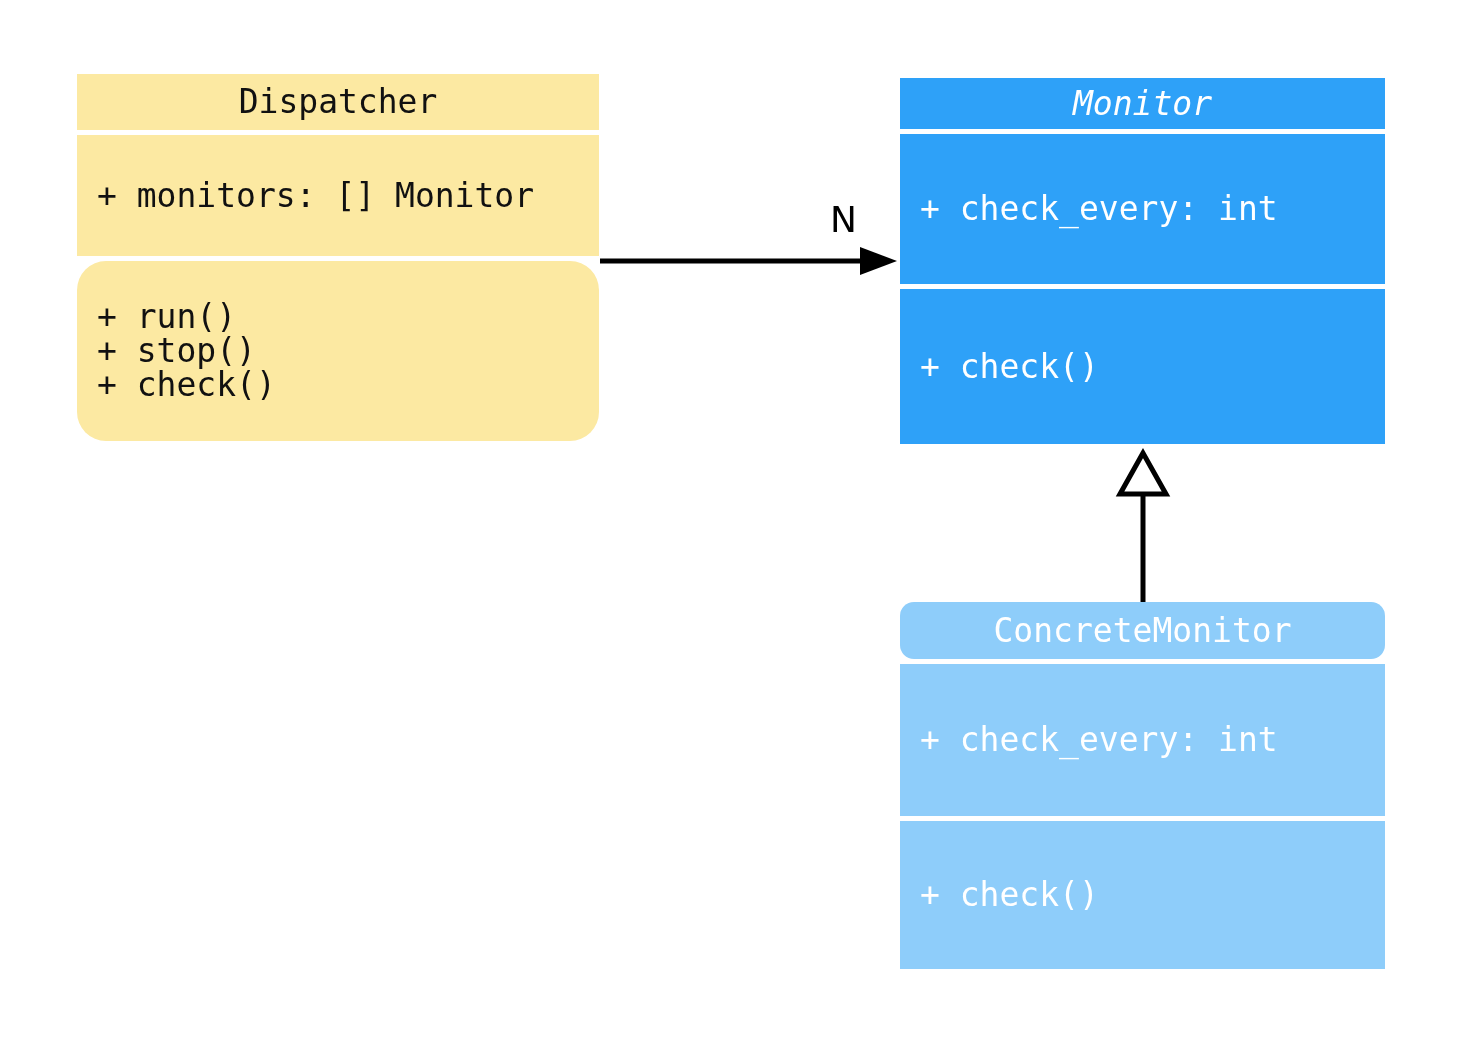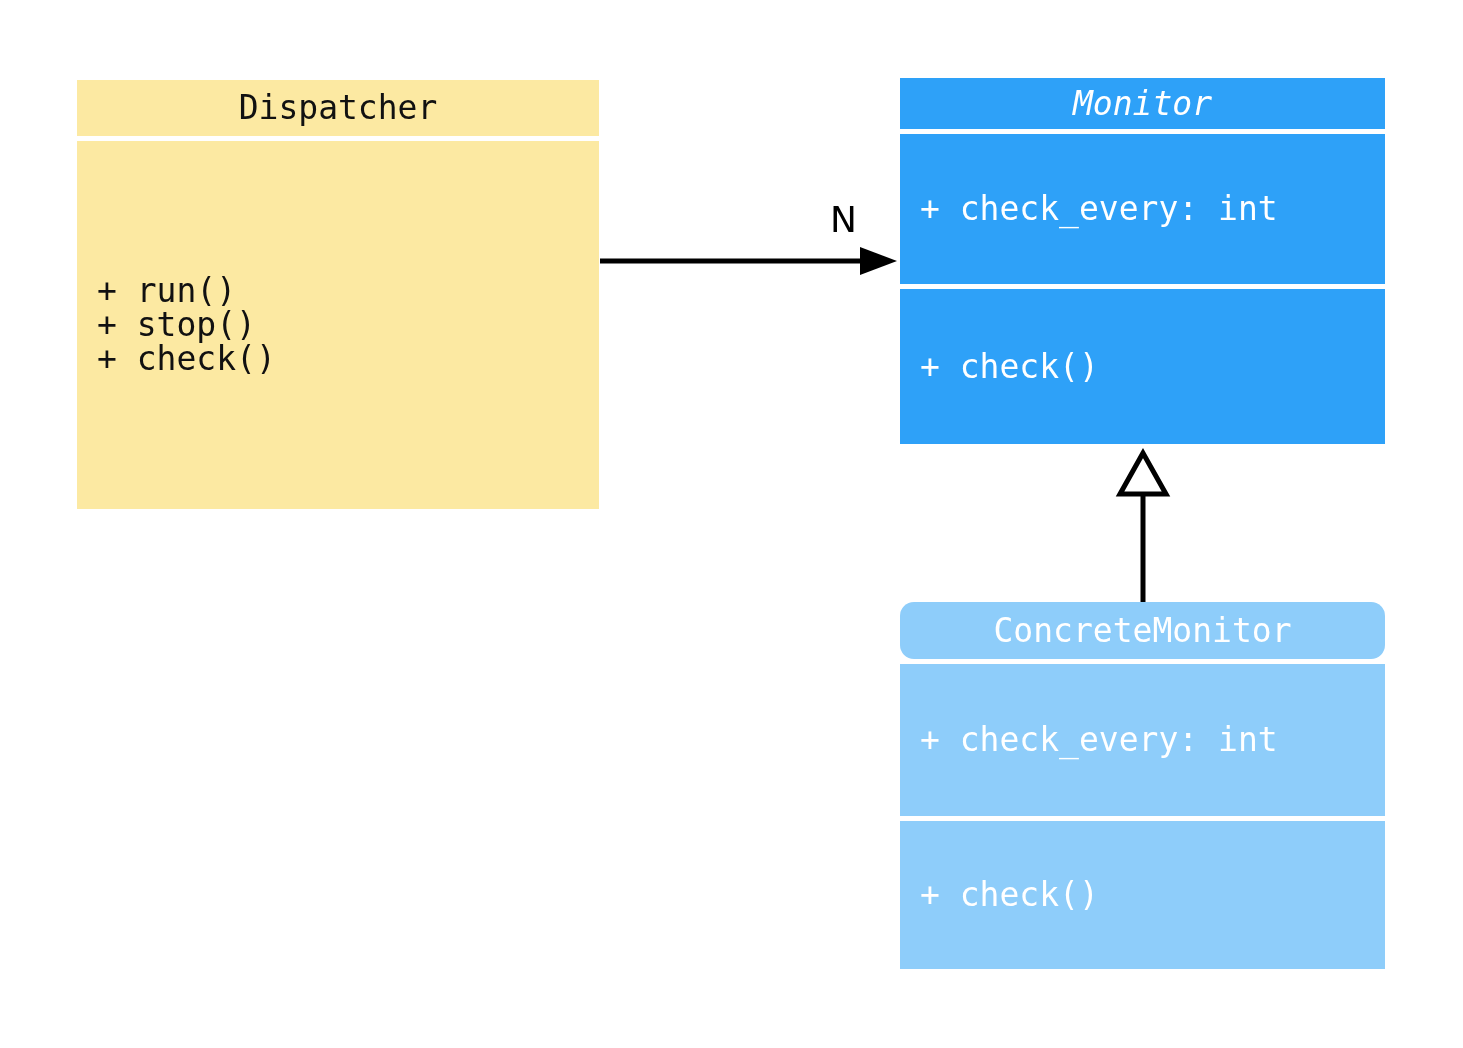--- a/index.html
+++ b/index.html
@@ -35,24 +35,24 @@
   .body-compartment {
     padding-left: 20px;
     padding-right: 10px;
   }
   .member-line {
     line-height: 34px;
     white-space: pre;
   }
   .abstract-title { font-style: italic; }
 
-  #dispatcher-class { left: 77px;  top: 80px;  width: 522px; height: 429px; }
+  #dispatcher-class { left: 77px;  top: 74px;  width: 522px; height: 367px; }
   #dispatcher-class .title-compartment { height: 56px; flex: 0 0 auto; }
   #dispatcher-class .attrs-compartment { height: 121px; flex: 0 0 auto; }
-  #dispatcher-class .methods-compartment { flex: 1 1 auto; }
+  #dispatcher-class .methods-compartment { flex: 1 1 auto; border-radius: 29px; }
 
   #monitor-class { left: 900px; top: 78px;  width: 485px; height: 366px; }
   #monitor-class .title-compartment { height: 51px; flex: 0 0 auto; }
   #monitor-class .attrs-compartment { height: 150px; flex: 0 0 auto; }
   #monitor-class .methods-compartment { flex: 1 1 auto; }
 
   #concrete-monitor-class { left: 900px; top: 602px; width: 485px; height: 367px; }
   #concrete-monitor-class .title-compartment { height: 57px; flex: 0 0 auto; }
   #concrete-monitor-class .attrs-compartment { height: 152px; flex: 0 0 auto; }
   #concrete-monitor-class .methods-compartment { flex: 1 1 auto; }
@@ -75,20 +75,23 @@
   }
 </style>
 </head>
 <body>
 
 <div class="canvas">
 
   <div class="uml-class" id="dispatcher-class">
     <div class="compartment title-compartment" style="background-color: rgb(252, 233, 162); color: rgb(17, 17, 17);">
       <span class="member-line">Dispatcher</span>
+    </div>
+    <div class="compartment body-compartment attrs-compartment" style="background-color: rgb(252, 233, 162); color: rgb(17, 17, 17);">
+      <div class="member-line">+ monitors: [] Monitor</div>
     </div>
     <div class="compartment body-compartment methods-compartment" style="background-color: rgb(252, 233, 162); color: rgb(17, 17, 17);">
       <div class="member-line">+ run()</div>
       <div class="member-line">+ stop()</div>
       <div class="member-line">+ check()</div>
     </div>
   </div>
 
   <div class="uml-class" id="monitor-class">
     <div class="compartment title-compartment" style="background-color: rgb(46, 161, 248); color: rgb(255, 255, 255);">

